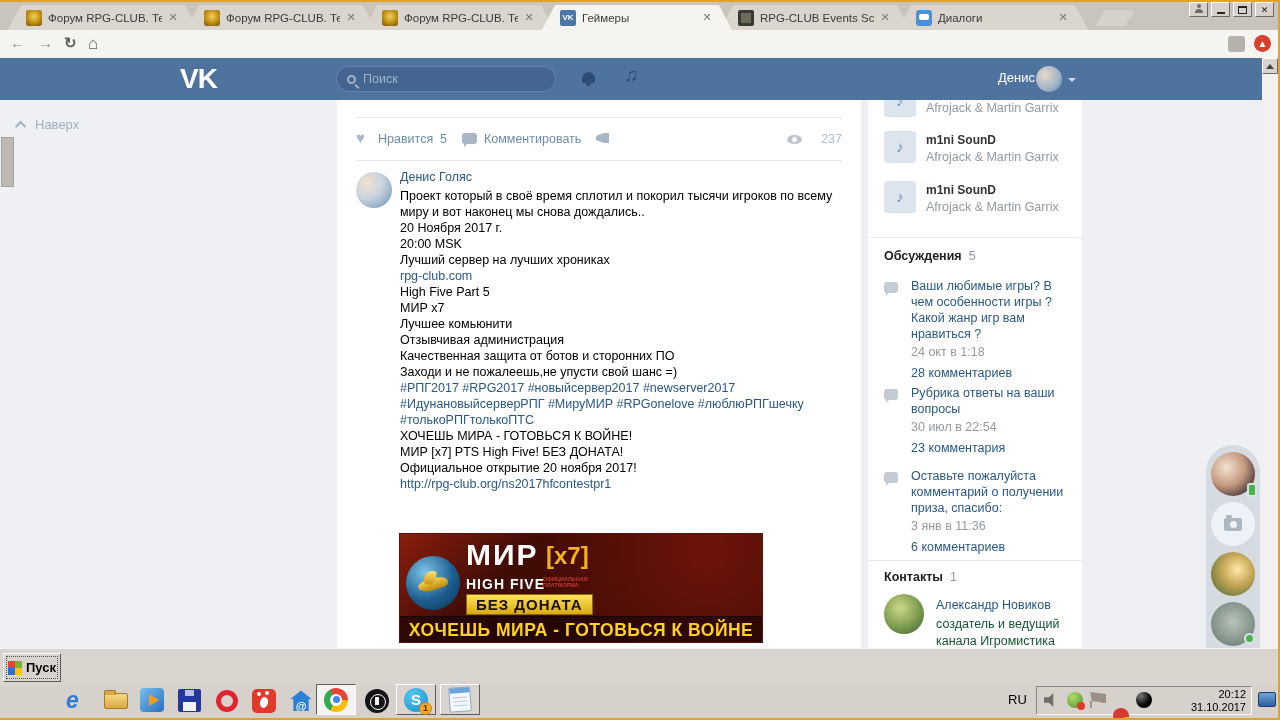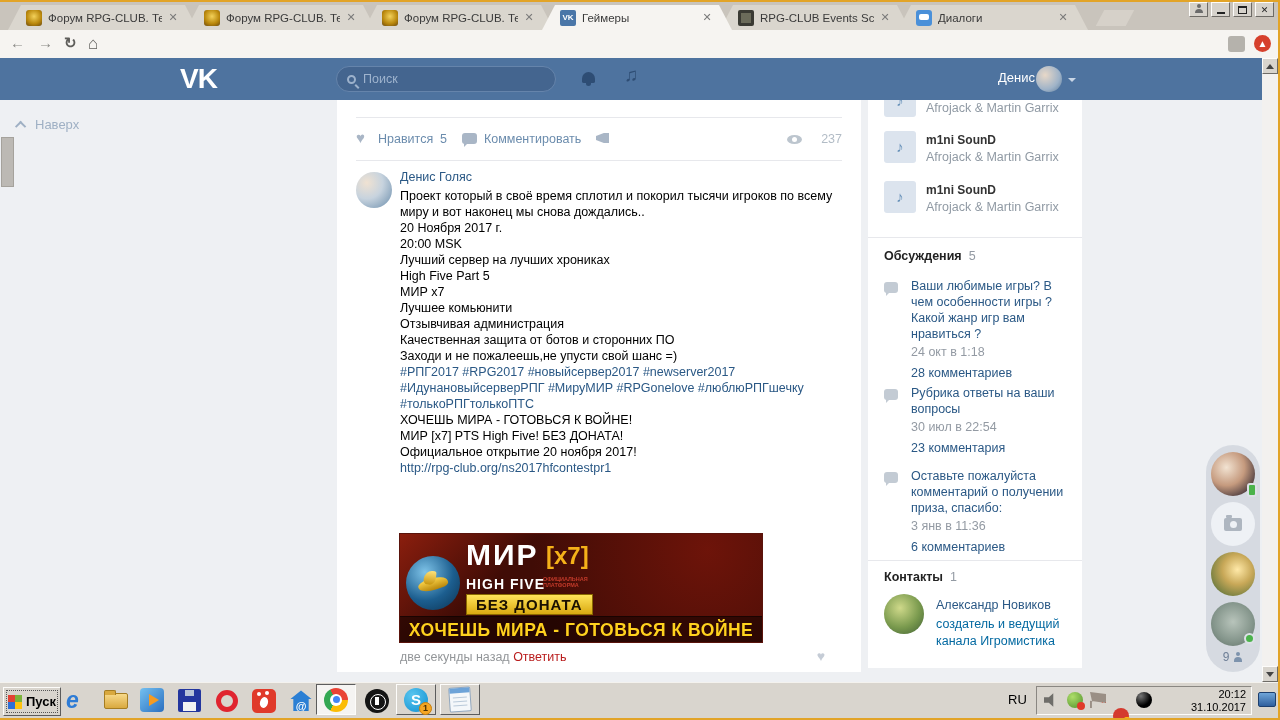--- a/index.html
+++ b/index.html
@@ -115,21 +115,21 @@
   .shead .cnt{color:#939aa3;font-weight:normal;margin-left:7px}
   .disc-item{position:absolute;left:16px;width:184px;display:flex}
   .disc-icon{width:14px;height:11px;background:#c3cbd4;border-radius:3px;margin:4px 13px 0 0;flex:none;position:relative}
   .disc-icon::after{content:"";position:absolute;left:2px;top:10px;border-left:4px solid #c3cbd4;border-bottom:4px solid transparent}
   .disc-body{width:157px}
   .disc-title{color:#2a5885;line-height:16px}
   .disc-date{color:#939aa3;margin-top:3px}
   .disc-comments{color:#2a5885;margin-top:7px}
   .ct-avatar{position:absolute;left:16px;top:494px;width:40px;height:40px;border-radius:50%;background:radial-gradient(circle at 40% 35%,#cfd98a,#7a9a4e 55%,#3e5e33)}
   .ct-name{position:absolute;left:68px;top:498px;color:#2a5885}
-  .ct-role{position:absolute;left:68px;top:516px;width:138px;color:#0369a1;line-height:17px}
+  .ct-role{position:absolute;left:68px;top:516px;width:138px;color:#14532d;line-height:17px}
 
   
   .fwidget{position:absolute;left:1206px;top:445px;width:54px;height:227px;background:rgba(205,211,219,.75);border-radius:27px}
   .fw-av{position:absolute;left:5px;width:44px;height:44px;border-radius:50%}
   .fw-av1{top:7px;background:radial-gradient(circle at 35% 35%,#f2e3d2,#c59a7e 45%,#3a2e35 85%)}
   .fw-badge{position:absolute;right:-2px;bottom:-1px;width:10px;height:14px;background:#4bb34b;border:2px solid #dde1e7;border-radius:3px}
   .fw-cam{top:57px;background:#eef1f5;position:absolute;left:5px;width:44px;height:44px;border-radius:50%}
   .cam-glyph{position:absolute;left:13px;top:16px;width:18px;height:13px;background:#aeb6c0;border-radius:2px}
   .cam-glyph::before{content:"";position:absolute;left:6px;top:3px;width:7px;height:7px;background:#eef1f5;border-radius:50%}
   .cam-glyph::after{content:"";position:absolute;left:2px;top:-3px;width:6px;height:3px;background:#aeb6c0;border-radius:1px}
@@ -142,21 +142,21 @@
   .fw-person::after{content:"";position:absolute;left:1px;top:5px;width:8px;height:5px;border-radius:4px 4px 0 0;background:#7d93ad}
 
   
   .sbar{position:absolute;left:1262px;top:58px;width:16px;height:624px;background:#f3f1ef}
   .sbtn{position:absolute;left:0;width:16px;height:16px;background:#d8d4cd;border:1px solid;border-color:#fdfcfa #6e6b66 #6e6b66 #fdfcfa;display:flex;align-items:center;justify-content:center}
   .tri-up{width:0;height:0;border-left:4px solid transparent;border-right:4px solid transparent;border-bottom:5px solid #444}
   .tri-dn{width:0;height:0;border-left:4px solid transparent;border-right:4px solid transparent;border-top:5px solid #444}
   .sthumb{position:absolute;left:1px;top:137px;width:13px;height:50px;background:#bcb9b4;border:1px solid #a5a29c}
 
   
-  .taskbar{position:absolute;left:0;top:682px;width:1280px;height:38px;background:#d9d5ce;border-top:1px solid #f4f2ee}
+  .taskbar{position:absolute;left:0;top:648px;width:1280px;height:38px;background:#d9d5ce;border-top:1px solid #f4f2ee}
   .startbtn{position:absolute;left:3px;top:4px;width:58px;height:29px;background:#d9d5ce;border:1px solid;border-color:#fdfcfa #5c5c5c #5c5c5c #fdfcfa;display:flex;align-items:center;justify-content:center;gap:4px;outline:1px dotted #555;outline-offset:-4px}
   .winflag{width:14px;height:14px;display:grid;grid-template-columns:7px 7px;grid-template-rows:7px 7px}
   .wf1{background:#e34234}.wf2{background:#7bb33a}.wf3{background:#2f6fd6}.wf4{background:#ffc20e}
   .startlabel{font-size:13px;font-weight:bold;color:#000}
   .ql{position:absolute;top:688px;width:26px;height:26px}
   .ie-e{font-size:23px;font-weight:bold;font-style:italic;color:#2e7cd6;line-height:24px}
   .ic-folder{position:absolute;left:1px;top:5px;width:24px;height:16px;background:linear-gradient(#f7d98a,#d9a93f);border:1px solid #a57d22;border-radius:2px}
   .ic-folder::before{content:"";position:absolute;left:-1px;top:-4px;width:10px;height:4px;background:#d9a93f;border:1px solid #a57d22;border-bottom:none;border-radius:2px 2px 0 0}
   .ic-wmp{width:24px;height:24px;border-radius:4px;background:linear-gradient(135deg,#74c0f0,#2a6fc0);position:relative}
   .ic-wmp::after{content:"";position:absolute;left:9px;top:6px;border-left:10px solid #f59b22;border-top:6px solid transparent;border-bottom:6px solid transparent}
@@ -289,20 +289,21 @@
     <div class="pdiv" style="top:60px"></div>
 
     <div class="cavatar"></div>
     <div class="cname">Денис Голяс</div>
     <div class="cbody">
       <div>Проект который в своё время сплотил и покорил тысячи игроков по всему</div>
       <div>миру и вот наконец мы снова дождались..</div>
       <div>20 Ноября 2017 г.</div>
       <div>20:00 MSK</div>
       <div>Лучший сервер на лучших хрониках</div>
+      <div class="lnk">rpg-club.com</div>
       <div>High Five Part 5</div>
       <div>МИР x7</div>
       <div>Лучшее комьюнити</div>
       <div>Отзывчивая администрация</div>
       <div>Качественная защита от ботов и сторонних ПО</div>
       <div>Заходи и не пожалеешь,не упусти свой шанс =)</div>
       <div class="lnk ht-first">#РПГ2017 #RPG2017 #новыйсервер2017 #newserver2017</div>
       <div class="lnk">#ИдунановыйсерверРПГ #МируМИР #RPGonelove #люблюРПГшечку</div>
       <div class="lnk">#толькоРПГтолькоПТС</div>
       <div>ХОЧЕШЬ МИРА - ГОТОВЬСЯ К ВОЙНЕ!</div>

